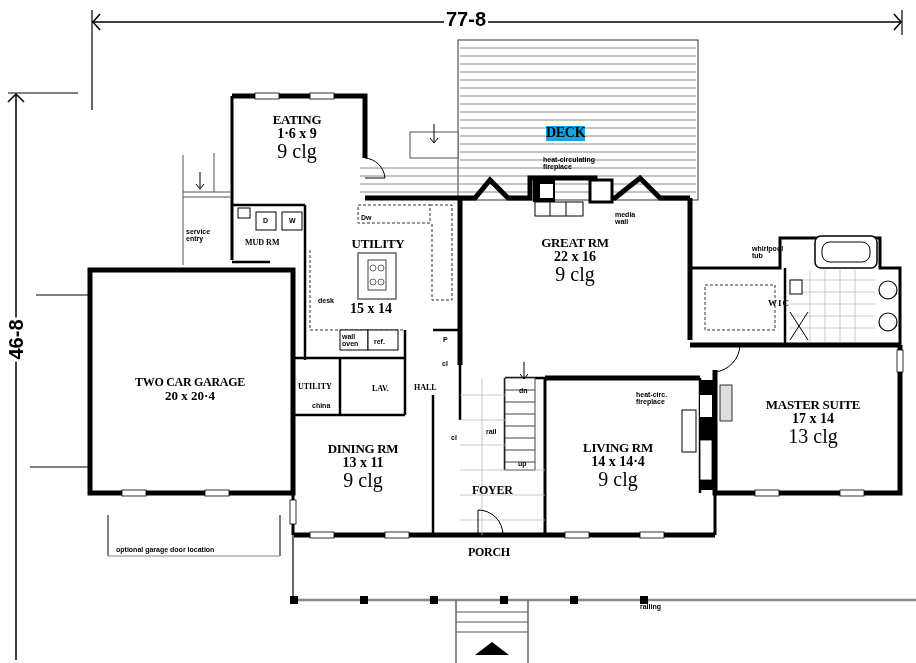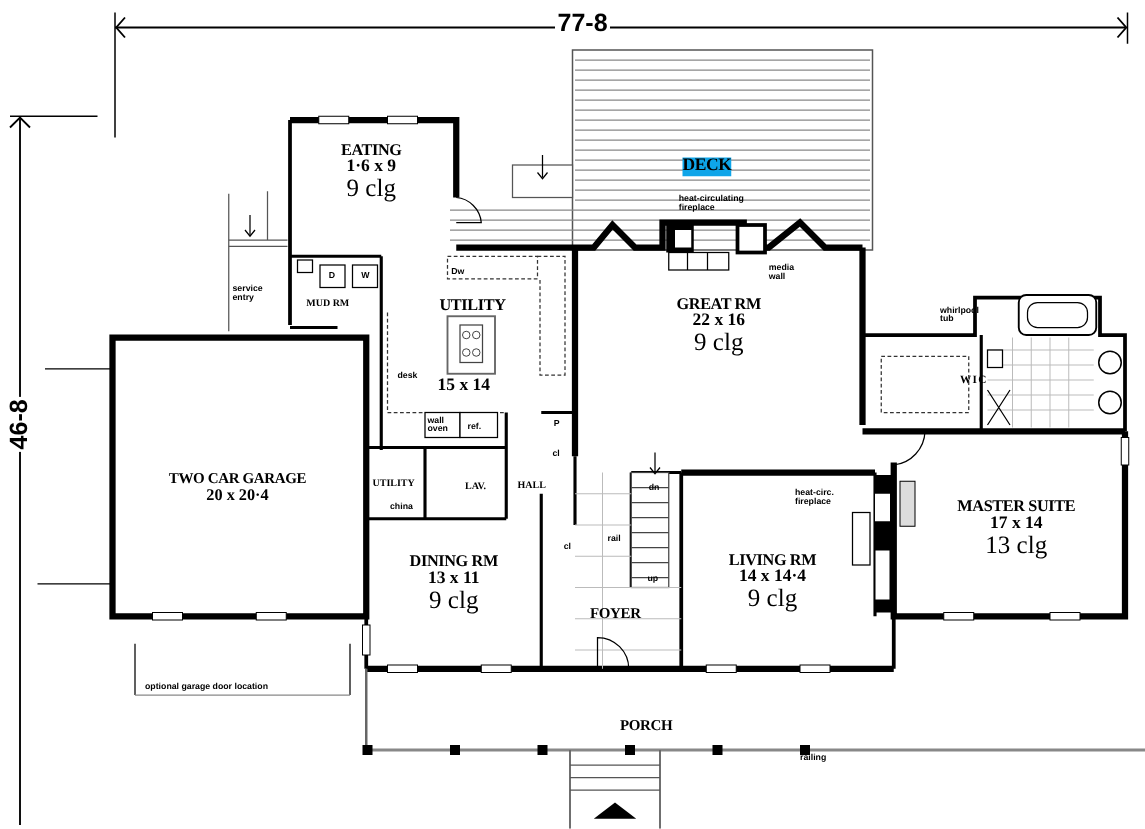--- a/index.html
+++ b/index.html
@@ -279,21 +279,21 @@
   <div class="room-name">LIVING RM</div>
   <div class="room-dim">14 x 14·4</div>
   <div class="room-clg">9 clg</div>
 </div>
 <div class="lbl" style="left:738px; top:398px; width:150px;">
   <div class="room-name">MASTER SUITE</div>
   <div class="room-dim">17 x 14</div>
   <div class="room-clg">13 clg</div>
 </div>
 <div class="lbl" style="left:768px; top:299px; font-size:9px; letter-spacing:1px;">WIC</div>
-<div class="lbl room-name" style="left:468px; top:574px; font-size:12px;margin-left:28px;">PORCH</div>
+<div class="lbl room-name" style="left:468px; top:546px; font-size:12px;">PORCH</div>
 
 <div class="small" style="left:543px; top:156px; width:60px; white-space:normal;">heat-circulating fireplace</div>
 <div class="small" style="left:615px; top:211px; width:22px; white-space:normal;">media wall</div>
 <div class="small" style="left:752px; top:245px; width:40px; white-space:normal;">whirlpool tub</div>
 <div class="small" style="left:186px; top:228px; width:30px; white-space:normal;">service entry</div>
 <div class="small" style="left:318px; top:297px;">desk</div>
 <div class="small" style="left:342px; top:333px; width:26px; white-space:normal;">wall oven</div>
 <div class="small" style="left:374px; top:338px;">ref.</div>
 <div class="small" style="left:312px; top:402px;">china</div>
 <div class="small" style="left:443px; top:336px;">P</div>

